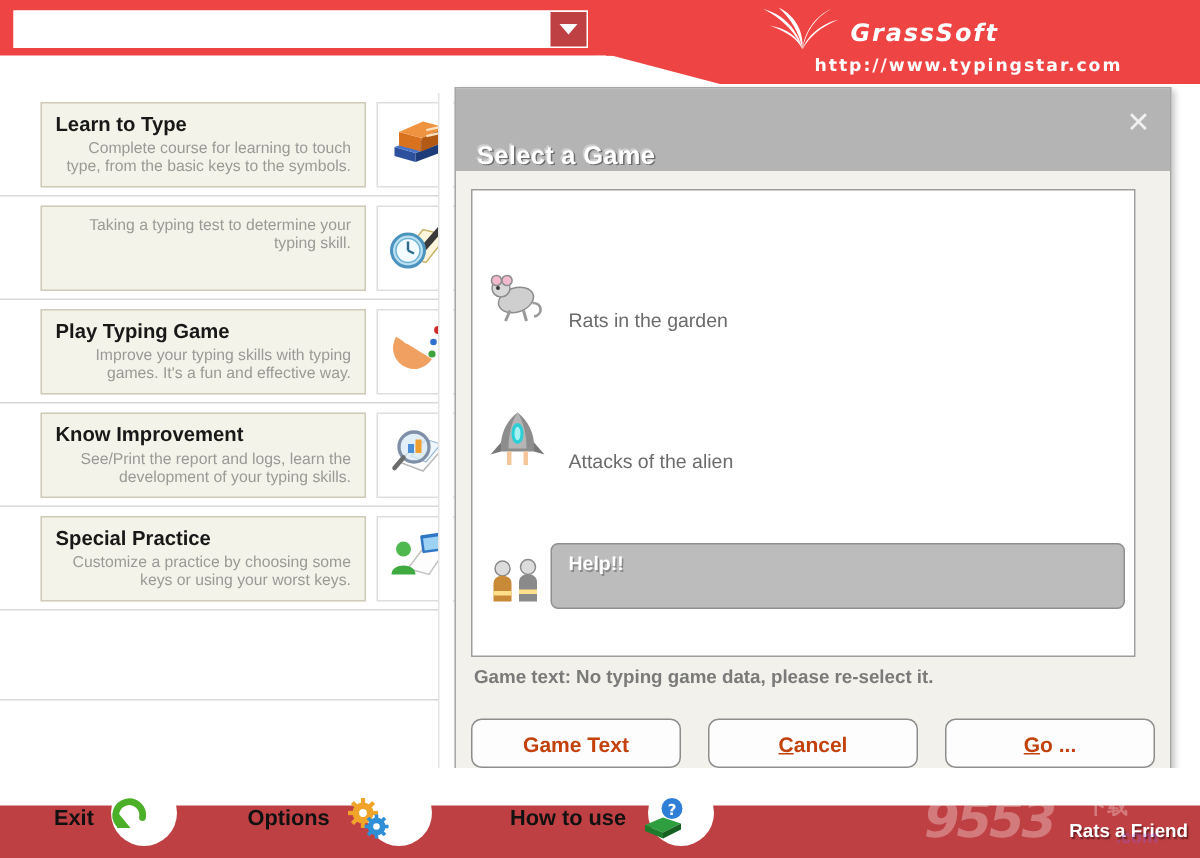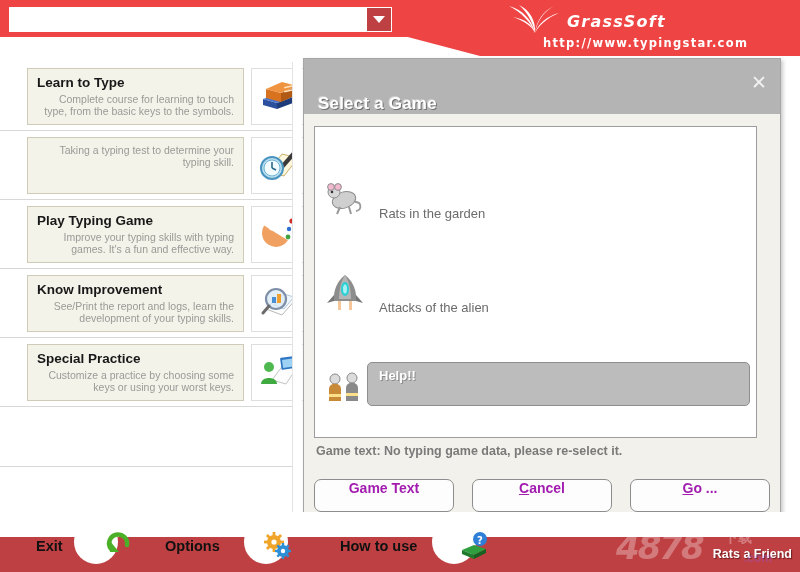--- a/index.html
+++ b/index.html
@@ -229,22 +229,22 @@
     display: flex; justify-content: space-between;
   }
   .dlg-btn {
     width: 140px; height: 33px;
     background: #fdfdfd;
     border: 1px solid #8d8d8d;
     border-radius: 7px;
     font-family: "Liberation Sans", sans-serif;
     font-size: 14px;
     font-weight: bold;
-    color: #a21caf;
-    display: flex; justify-content: center;
+    color: #c2410c;
+    display: flex; align-items: center; justify-content: center;
     cursor: pointer;
   }
   .mn { text-decoration: underline; }
 
   
   .bottom {
     position: absolute; left: 0; top: 512px;
     width: 800px; height: 60px;
     background: #ffffff;
     overflow: hidden;
@@ -258,21 +258,20 @@
     position: absolute;
     width: 44px; height: 44px;
     border-radius: 50%;
     background: #ffffff;
     top: 8px;
   }
   .bot-item {
     position: absolute; top: 20px;
     display: flex; align-items: center;
     height: 28px;
-    gap: 32px;
   }
   .bot-label {
     font-size: 14.5px;
     font-weight: bold;
     color: #111111;
     margin-right: 10px;
   }
   .bot-icon { width: 30px; height: 30px; position: relative; }
   .tell-friend {
     position: absolute;
@@ -595,18 +594,18 @@
           <circle cx="21" cy="8" r="7" fill="#2f7fd6"></circle>
           <text x="21" y="12.5" font-family="DejaVu Sans, sans-serif" font-size="10" font-weight="bold" fill="#ffffff" text-anchor="middle">?</text>
         </svg>
       </span>
     </div>
 
     <div class="tell-friend">Rats a Friend</div>
   </div>
 
   <div class="watermark">
-    <span class="wm-num">4878</span>
+    <span class="wm-num">9553</span>
     <span class="wm-cn">下载</span>
     <span class="wm-com">.com</span>
   </div>
 
 </div>
 
 </body></html>

